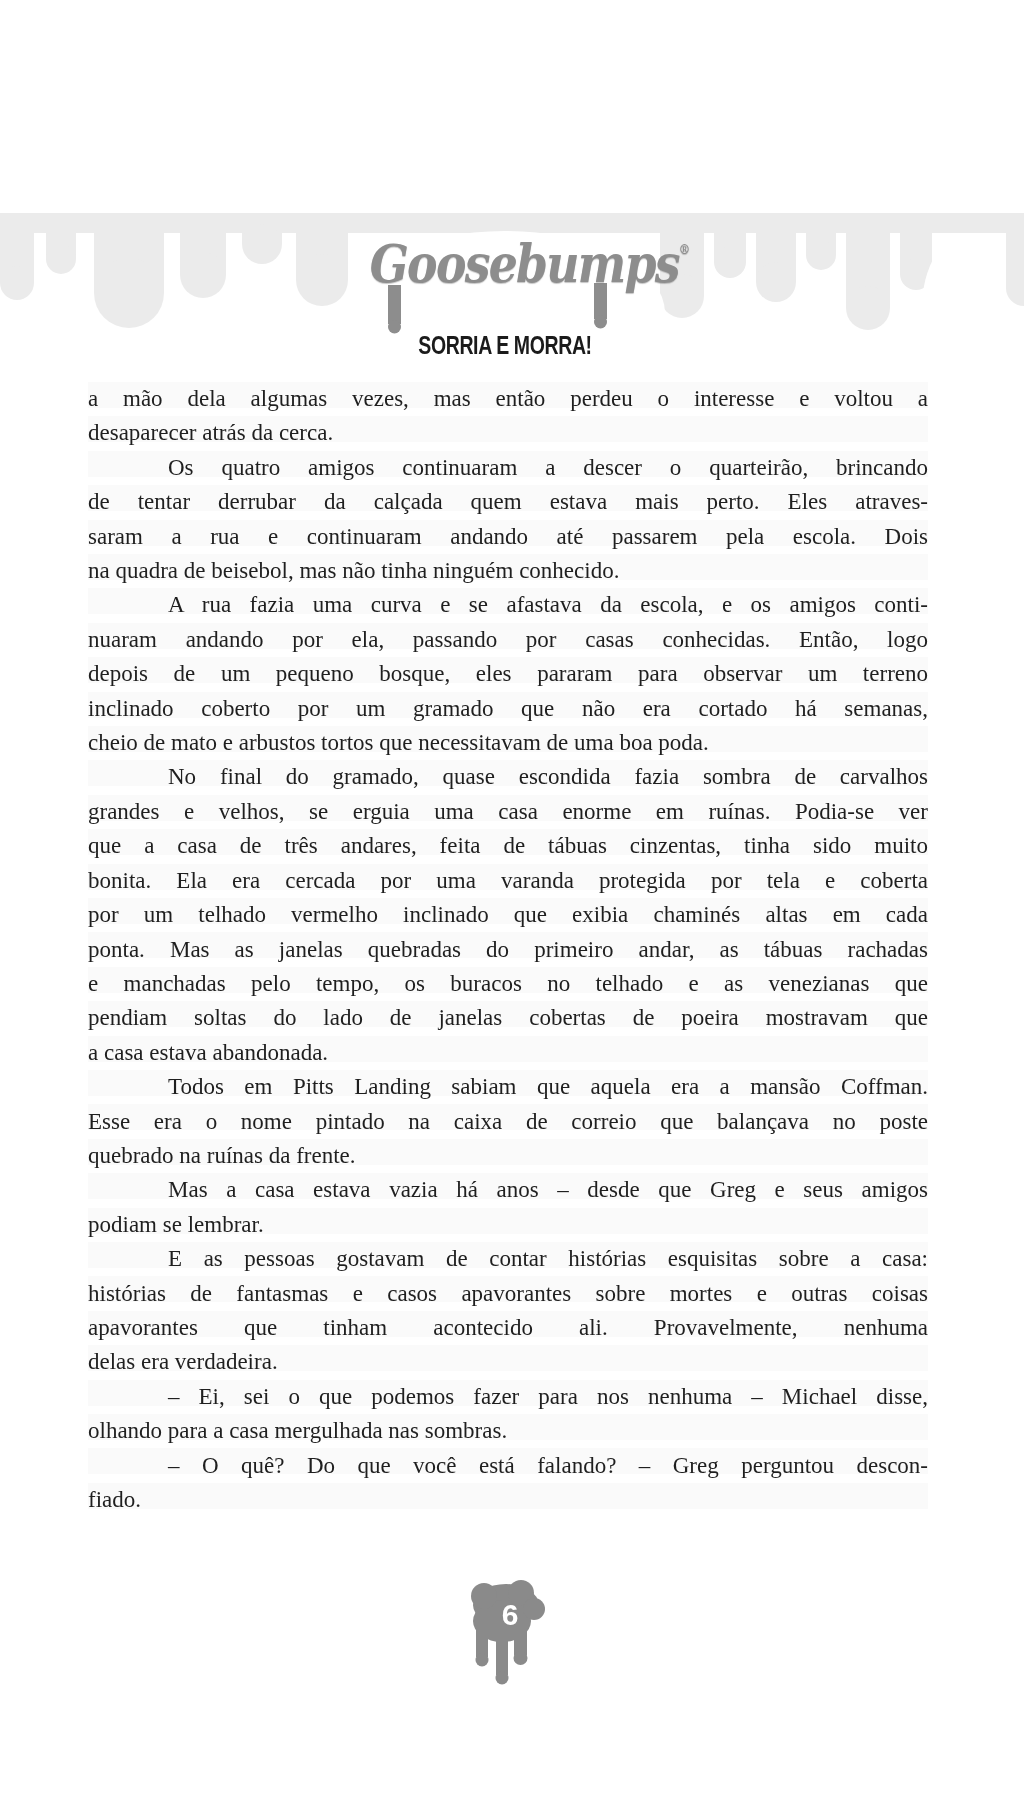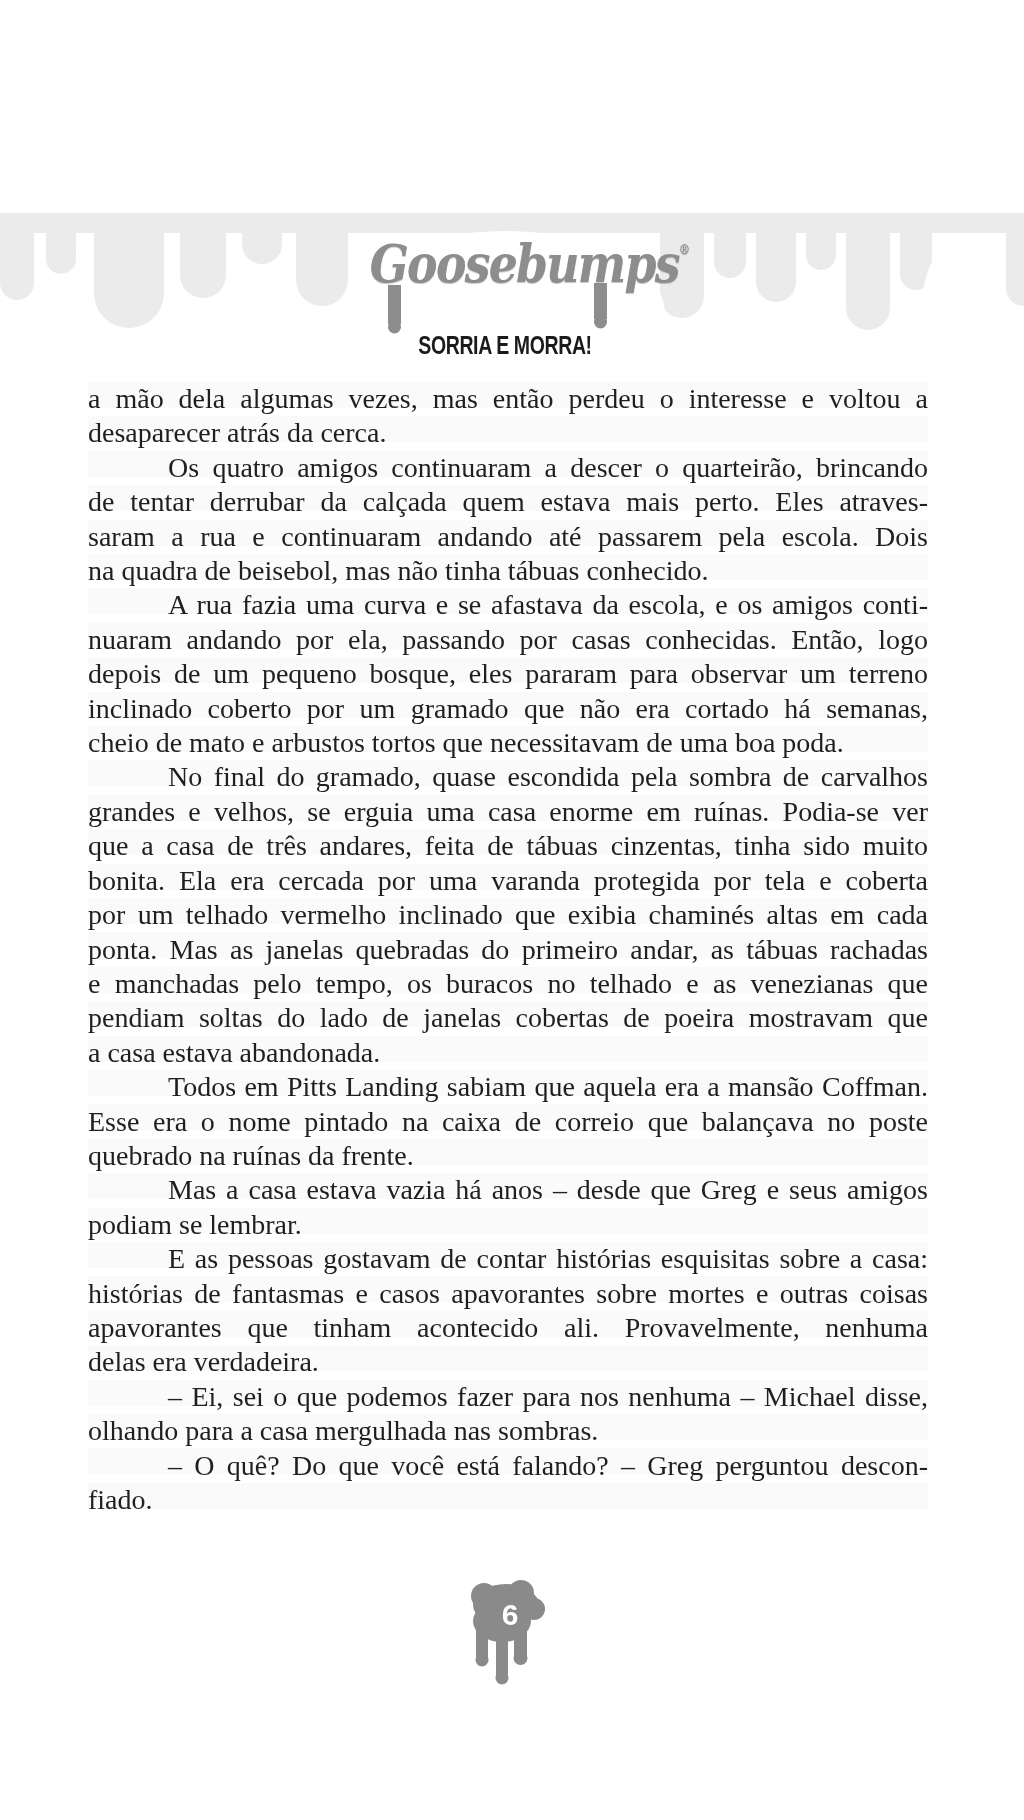--- a/index.html
+++ b/index.html
@@ -40,21 +40,21 @@
     font-family:"Liberation Sans", sans-serif;
     font-weight:bold;font-size:26px;line-height:26px;
     letter-spacing:-0.5px;
     color:#1b1b1b;
     transform:scaleX(0.75);
     transform-origin:505px center;
     white-space:nowrap;
   }
   .story-text{
     position:absolute;left:88px;top:334px;width:840px;
-    font-size:28px;line-height:34.4px;
+    font-size:23px;line-height:34.4px;
     color:var(--ink);
     background:repeating-linear-gradient(180deg,#fafafa 0px,#fafafa 26px,#ffffff 26px,#ffffff 34.4px);
   }
   .line{
     text-align:justify;
     text-align-last:justify;
     white-space:normal;
   }
   .line.para-end{text-align-last:left;}
   .line.para-start{padding-left:80px;}
@@ -115,27 +115,27 @@
   <div class="logo"><span>Goosebumps</span><sup>®</sup></div>
 
   <div class="book-title">SORRIA E MORRA!</div>
 
   <div class="story-text">
       <div class="line">a mão dela algumas vezes, mas então perdeu o interesse e voltou a</div>
       <div class="line para-end">desaparecer atrás da cerca.</div>
       <div class="line para-start">Os quatro amigos continuaram a descer o quarteirão, brincando</div>
       <div class="line">de tentar derrubar da calçada quem estava mais perto. Eles atraves-</div>
       <div class="line">saram a rua e continuaram andando até passarem pela escola. Dois</div>
-      <div class="line para-end">na quadra de beisebol, mas não tinha tábuas conhecido.</div>
+      <div class="line para-end">na quadra de beisebol, mas não tinha ninguém conhecido.</div>
       <div class="line para-start">A rua fazia uma curva e se afastava da escola, e os amigos conti-</div>
       <div class="line">nuaram andando por ela, passando por casas conhecidas. Então, logo</div>
       <div class="line">depois de um pequeno bosque, eles pararam para observar um terreno</div>
       <div class="line">inclinado coberto por um gramado que não era cortado há semanas,</div>
       <div class="line para-end">cheio de mato e arbustos tortos que necessitavam de uma boa poda.</div>
-      <div class="line para-start">No final do gramado, quase escondida pela sombra de carvalhos</div>
+      <div class="line para-start">No final do gramado, quase escondida fazia sombra de carvalhos</div>
       <div class="line">grandes e velhos, se erguia uma casa enorme em ruínas. Podia-se ver</div>
       <div class="line">que a casa de três andares, feita de tábuas cinzentas, tinha sido muito</div>
       <div class="line">bonita. Ela era cercada por uma varanda protegida por tela e coberta</div>
       <div class="line">por um telhado vermelho inclinado que exibia chaminés altas em cada</div>
       <div class="line">ponta. Mas as janelas quebradas do primeiro andar, as tábuas rachadas</div>
       <div class="line">e manchadas pelo tempo, os buracos no telhado e as venezianas que</div>
       <div class="line">pendiam soltas do lado de janelas cobertas de poeira mostravam que</div>
       <div class="line para-end">a casa estava abandonada.</div>
       <div class="line para-start">Todos em Pitts Landing sabiam que aquela era a mansão Coffman.</div>
       <div class="line">Esse era o nome pintado na caixa de correio que balançava no poste</div>

